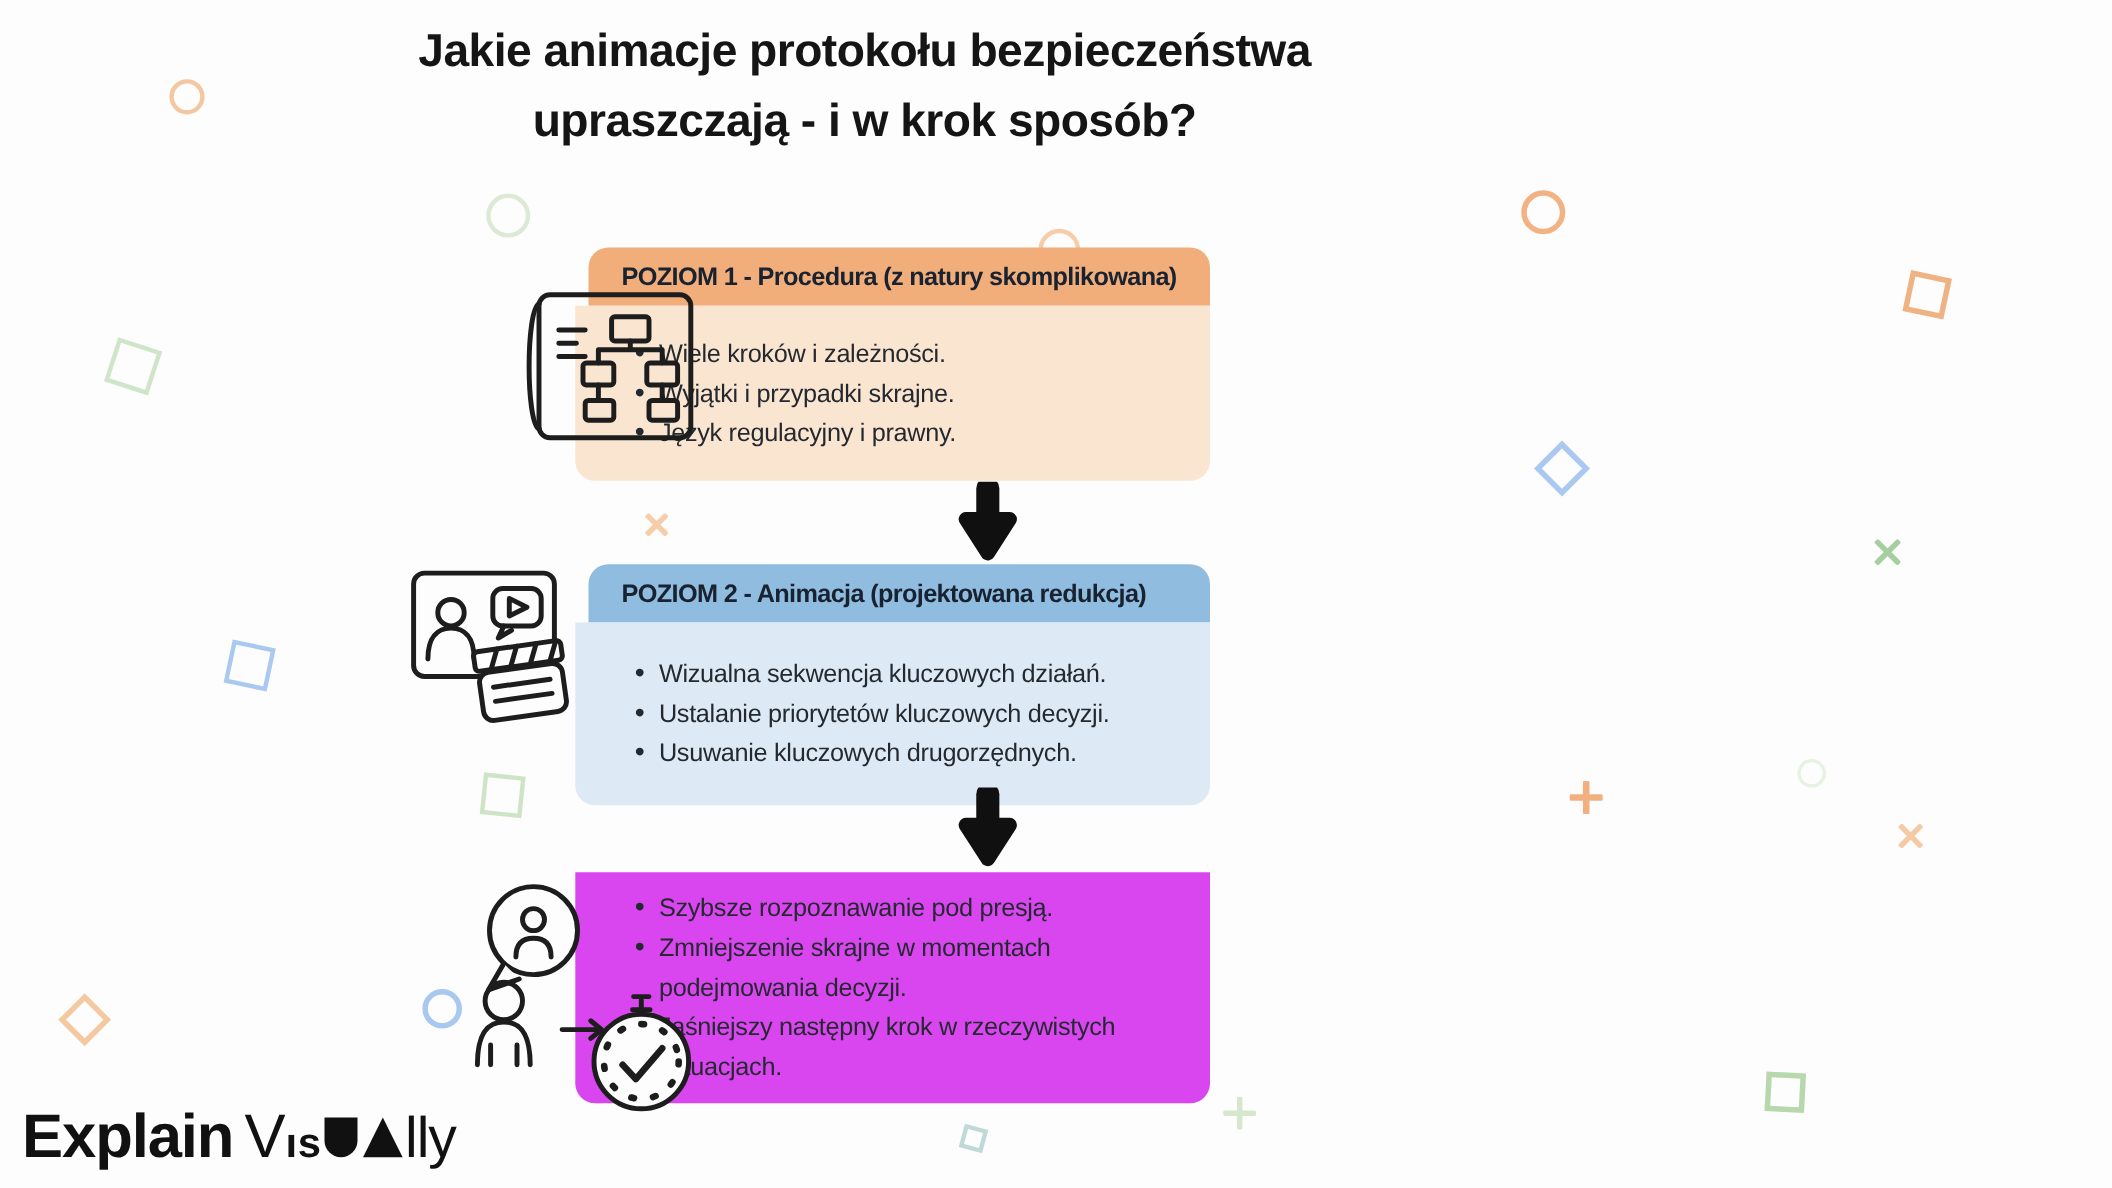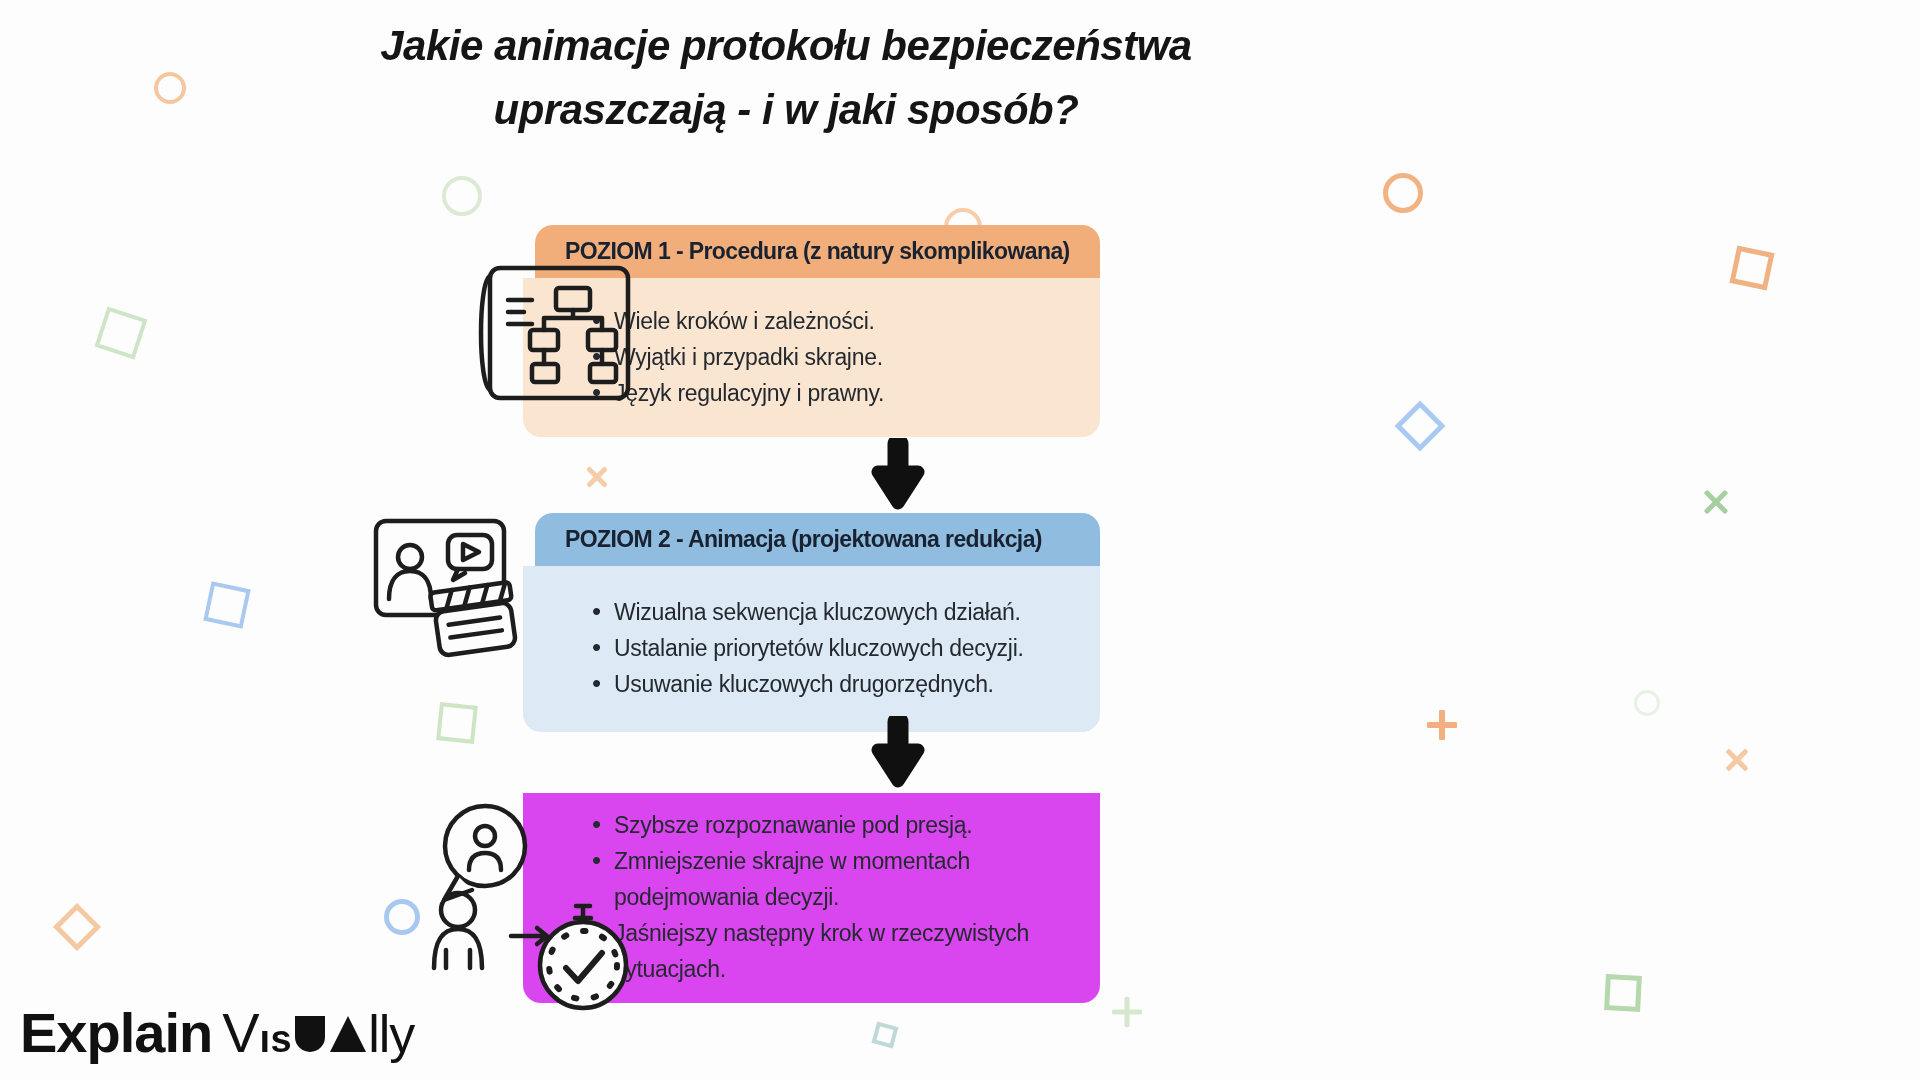--- a/index.html
+++ b/index.html
@@ -8,34 +8,34 @@
     background:#fdfdfd;font-family:"Liberation Sans",sans-serif;color:#24292f;
   }
   
   #decor-layer{position:absolute;inset:0;z-index:0;}
   .decor{position:absolute;box-sizing:border-box;}
   .decor-circle{border-radius:50%;}
   
   .title{
     position:absolute;left:0;top:14px;width:1572px;z-index:2;
     text-align:center;font-size:42px;line-height:64px;font-weight:700;
-    letter-spacing:-0.5px;color:#151515;font-style:italic;
+    letter-spacing:-0.5px;color:#151515;
   }
   
   .level{position:absolute;left:523px;width:577px;z-index:2;display:flex;flex-direction:column;}
   .level-header{
     height:53px;display:flex;align-items:center;
     padding-left:30px;border-radius:18px 18px 0 0;
     font-size:23px;font-weight:700;letter-spacing:-0.6px;white-space:nowrap;
     color:#182230;
     margin-left:12px;
   }
   .level-body{
     flex:1;display:flex;flex-direction:column;justify-content:center;
-    padding:4px 14px 6px 45px;border-radius:0 0 18px 18px;
+    padding:4px 14px 6px 30px;border-radius:0 0 18px 18px;
   }
   .level-body ul{margin:0;padding:0 0 0 22px;list-style:none;}
   .level-body li{
     position:relative;padding-left:24px;
     font-size:23px;line-height:36px;letter-spacing:-0.3px;color:#24292f;
   }
   .level-body li::before{
     content:"\2022";position:absolute;left:2px;top:-1px;font-size:26px;color:#24292f;
   }
   
@@ -91,21 +91,21 @@
       <div class="decor" style="width: 36px; height: 36px; border: 5px solid rgb(183, 216, 172); transform: rotate(3deg); position: absolute; left: 1605px; top: 975px;"></div>
       <div class="decor" style="width: 22px; height: 22px; border: 4px solid rgb(191, 217, 217); transform: rotate(15deg); position: absolute; left: 874px; top: 1024px;"></div>
       <svg width="30" height="30" viewBox="0 0 30 30" style="position: absolute; left: 1112px; top: 997px;">
         <path d="M15 2 V28 M2 15 H28" stroke="#D5E8CE" stroke-width="5" stroke-linecap="round"></path>
       </svg>
       <div class="decor decor-circle" style="width: 26px; height: 26px; border: 3px solid rgb(231, 242, 226); position: absolute; left: 1634px; top: 690px;"></div>
     </div>
 
   <div class="title">
     <div>Jakie animacje protokołu bezpieczeństwa</div>
-    <div>upraszczają - i w jaki sposób?</div>
+    <div>upraszczają - i w krok sposób?</div>
   </div>
 
   <section class="level" style="top:225px;height:212px">
     <header class="level-header" style="background-color: rgb(242, 174, 122);">POZIOM 1 - Procedura (z natury skomplikowana)</header>
     <div class="level-body" style="background-color: rgb(250, 229, 209);">
       <ul>
           <li>Wiele kroków i zależności.</li>
           <li>Wyjątki i przypadki skrajne.</li>
           <li>Język regulacyjny i prawny.</li>
         </ul>

